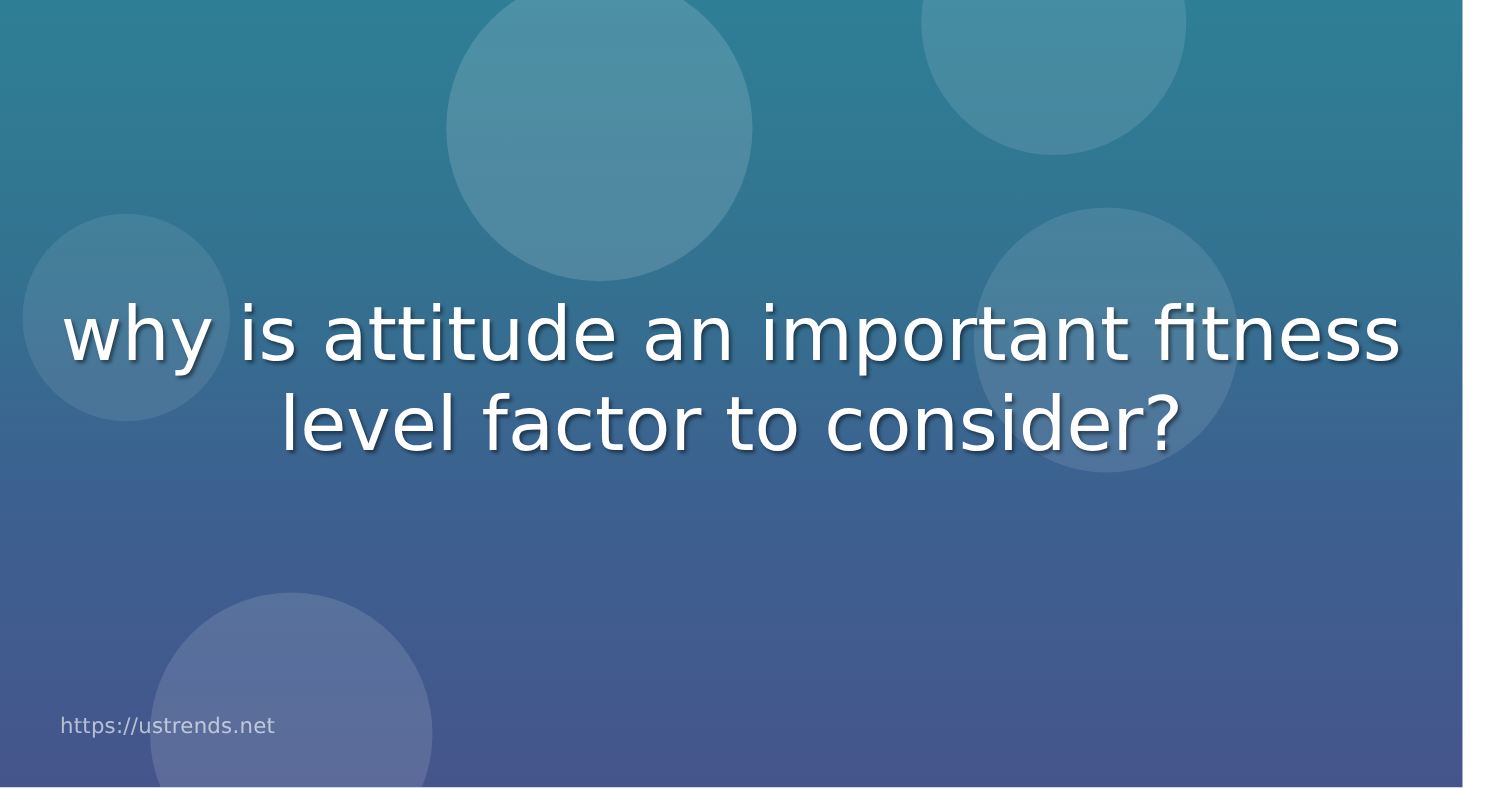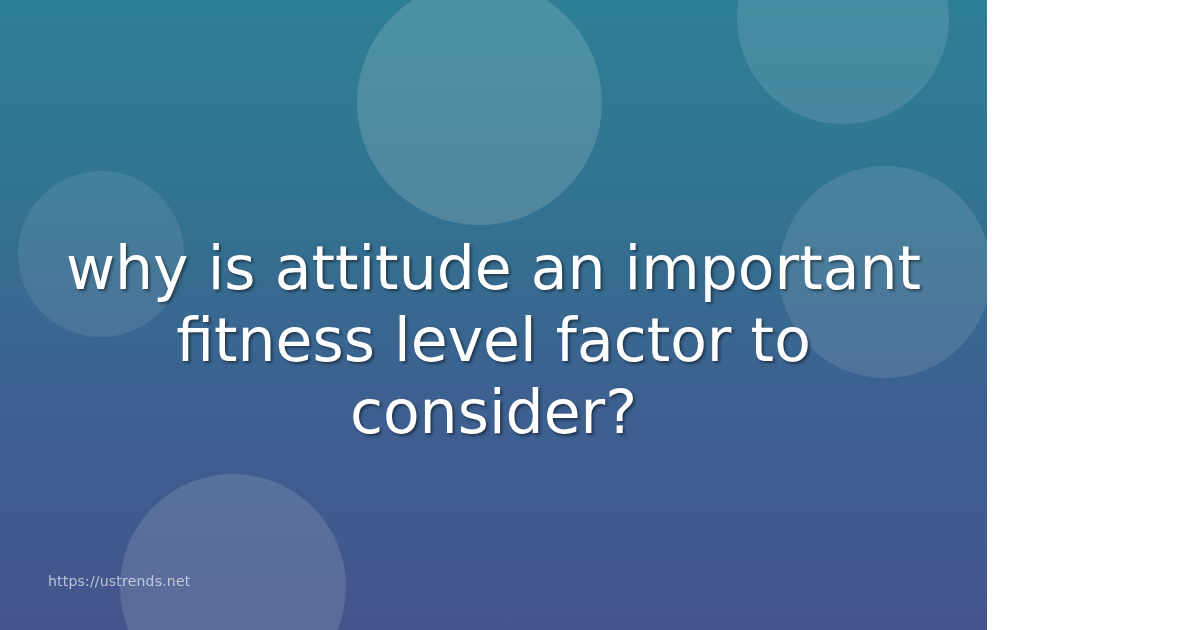--- a/index.html
+++ b/index.html
@@ -8,21 +8,21 @@
   }
   body {
     width: 1200px;
     height: 630px;
     overflow: hidden;
     font-family: "DejaVu Sans", sans-serif;
   }
 
   #og-card {
     position: relative;
-    width: 987px;
+    width: 1170px;
     height: 630px;
     overflow: hidden;
     background: linear-gradient(to bottom, #2e7f96 0%, #337290 34%, #3c6190 62%, #45558c 100%);
   }
 
   
   .bubble-layer {
     position: absolute;
     inset: 0;
     pointer-events: none;
@@ -56,21 +56,21 @@
     text-shadow: 2px 2px 3px rgba(0, 0, 0, 0.45);
     white-space: normal;
   }
 
   
   .site-url {
     position: absolute;
     left: 48px;
     top: 570px;
     font-family: "DejaVu Sans", sans-serif;
-    font-size: 14px;
+    font-size: 17px;
     line-height: 22px;
     color: rgba(255, 255, 255, 0.62);
     letter-spacing: 0.2px;
   }
 </style>
 </head>
 <body>
 
 <div id="og-card">
 

